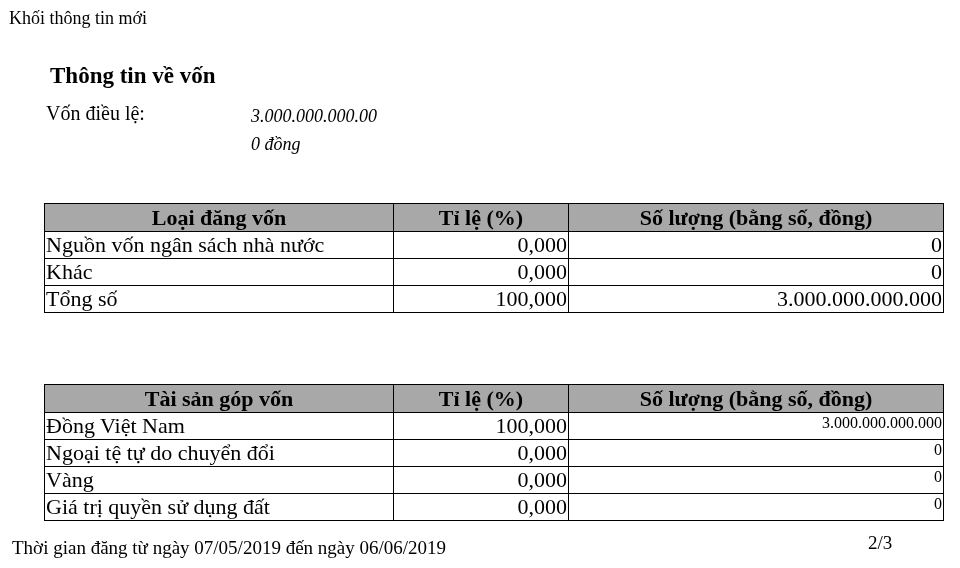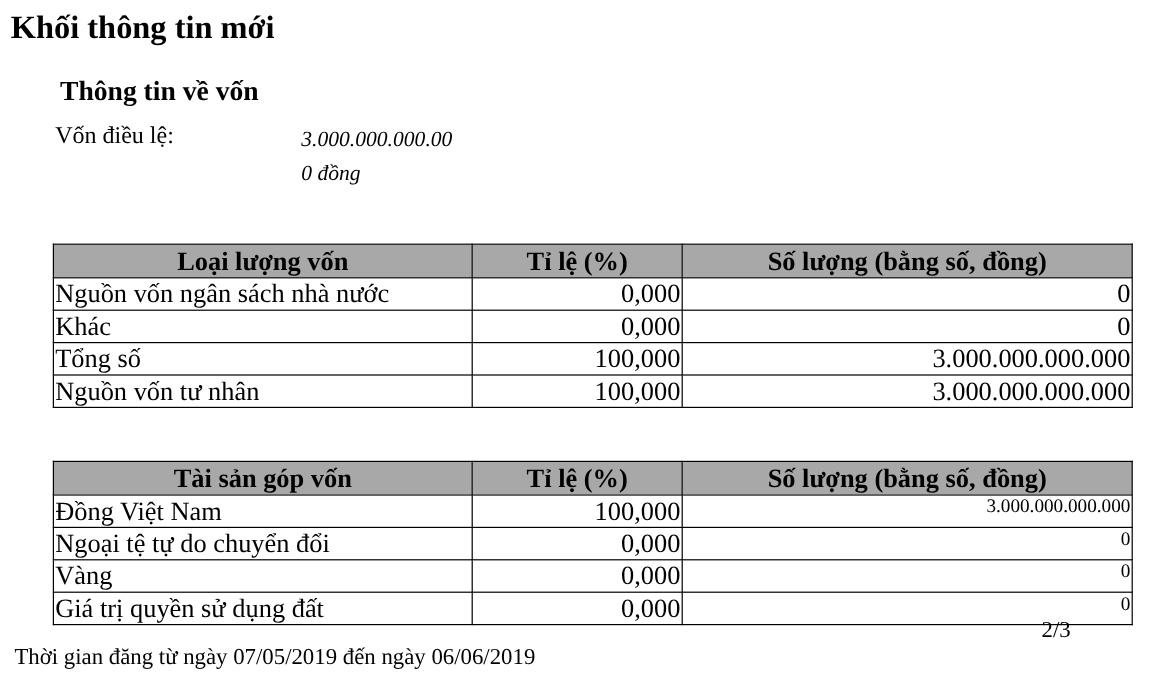--- a/index.html
+++ b/index.html
@@ -2,21 +2,21 @@
 <html><head>
 <meta charset="utf-8">
 <style>
   html, body { margin: 0; padding: 0; background: #ffffff; }
   body {
     width: 960px; height: 568px; position: relative; overflow: hidden;
     font-family: "Liberation Serif", serif; color: #000;
   }
   .block-title {
     position: absolute; left: 9px; top: 8px;
-    font-size: 27px; font-weight: bold;
+    font-size: 18px; font-weight: normal;
   }
   .section-title {
     position: absolute; left: 50px; top: 63px;
     font-size: 23px; font-weight: bold;
   }
   .capital-label {
     position: absolute; left: 46px; top: 102px;
     font-size: 20px;
   }
   .capital-value {
@@ -39,21 +39,21 @@
   table.grid td.small { font-size: 16px; vertical-align: top; line-height: 20px; }
   #t1 { top: 203px; }
   #t2 { top: 360px; margin-top: 24px; }
   col.c1 { width: 349px; }
   col.c2 { width: 175px; }
   col.c3 { width: 375px; }
   .footer-left {
     position: absolute; left: 12px; top: 537px; font-size: 19px;
   }
   .footer-right {
-    position: absolute; left: 868px; top: 515px; font-size: 19px;
+    position: absolute; left: 868px; top: 532px; font-size: 19px;
   }
 </style>
 </head>
 <body>
 
 <div class="block-title">Khối thông tin mới</div>
 <div class="section-title">Thông tin về vốn</div>
 
 <div class="capital-label">Vốn điều lệ:</div>
 <div class="capital-value">
@@ -62,43 +62,38 @@
 </div>
 
 <table class="grid" id="t1">
   <colgroup>
       <col class="c1">
       <col class="c2">
       <col class="c3">
     </colgroup>
   <thead>
     <tr>
-      <th>Loại lượng vốn</th>
+      <th>Loại đăng vốn</th>
       <th>Tỉ lệ (%)</th>
       <th>Số lượng (bằng số, đồng)</th>
     </tr>
   </thead>
   <tbody>
     <tr>
       <td>Nguồn vốn ngân sách nhà nước</td>
       <td class="num">0,000</td>
       <td class="num">0</td>
     </tr>
     <tr>
       <td>Khác</td>
       <td class="num">0,000</td>
       <td class="num">0</td>
     </tr>
     <tr>
       <td>Tổng số</td>
-      <td class="num">100,000</td>
-      <td class="num">3.000.000.000.000</td>
-    </tr>
-    <tr>
-      <td>Nguồn vốn tư nhân</td>
       <td class="num">100,000</td>
       <td class="num">3.000.000.000.000</td>
     </tr>
   </tbody>
 </table>
 
 <table class="grid" id="t2">
   <colgroup>
       <col class="c1">
       <col class="c2">

